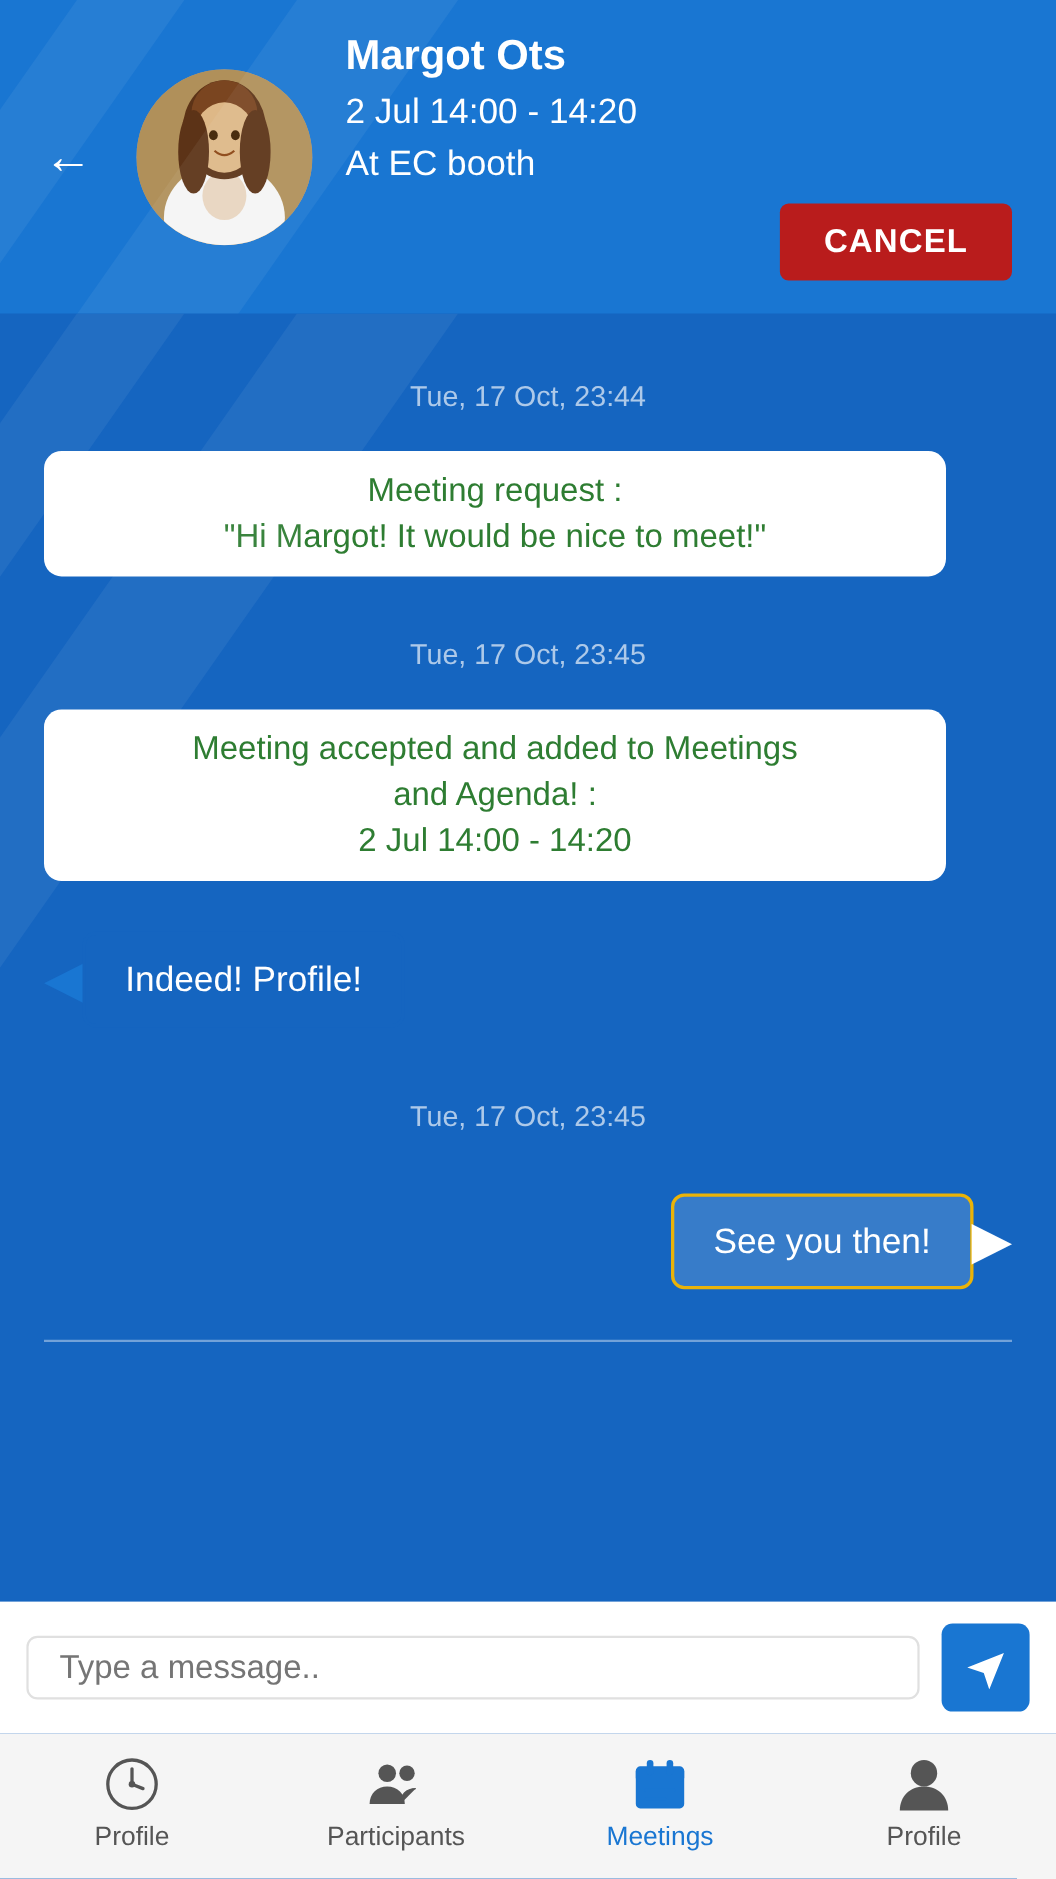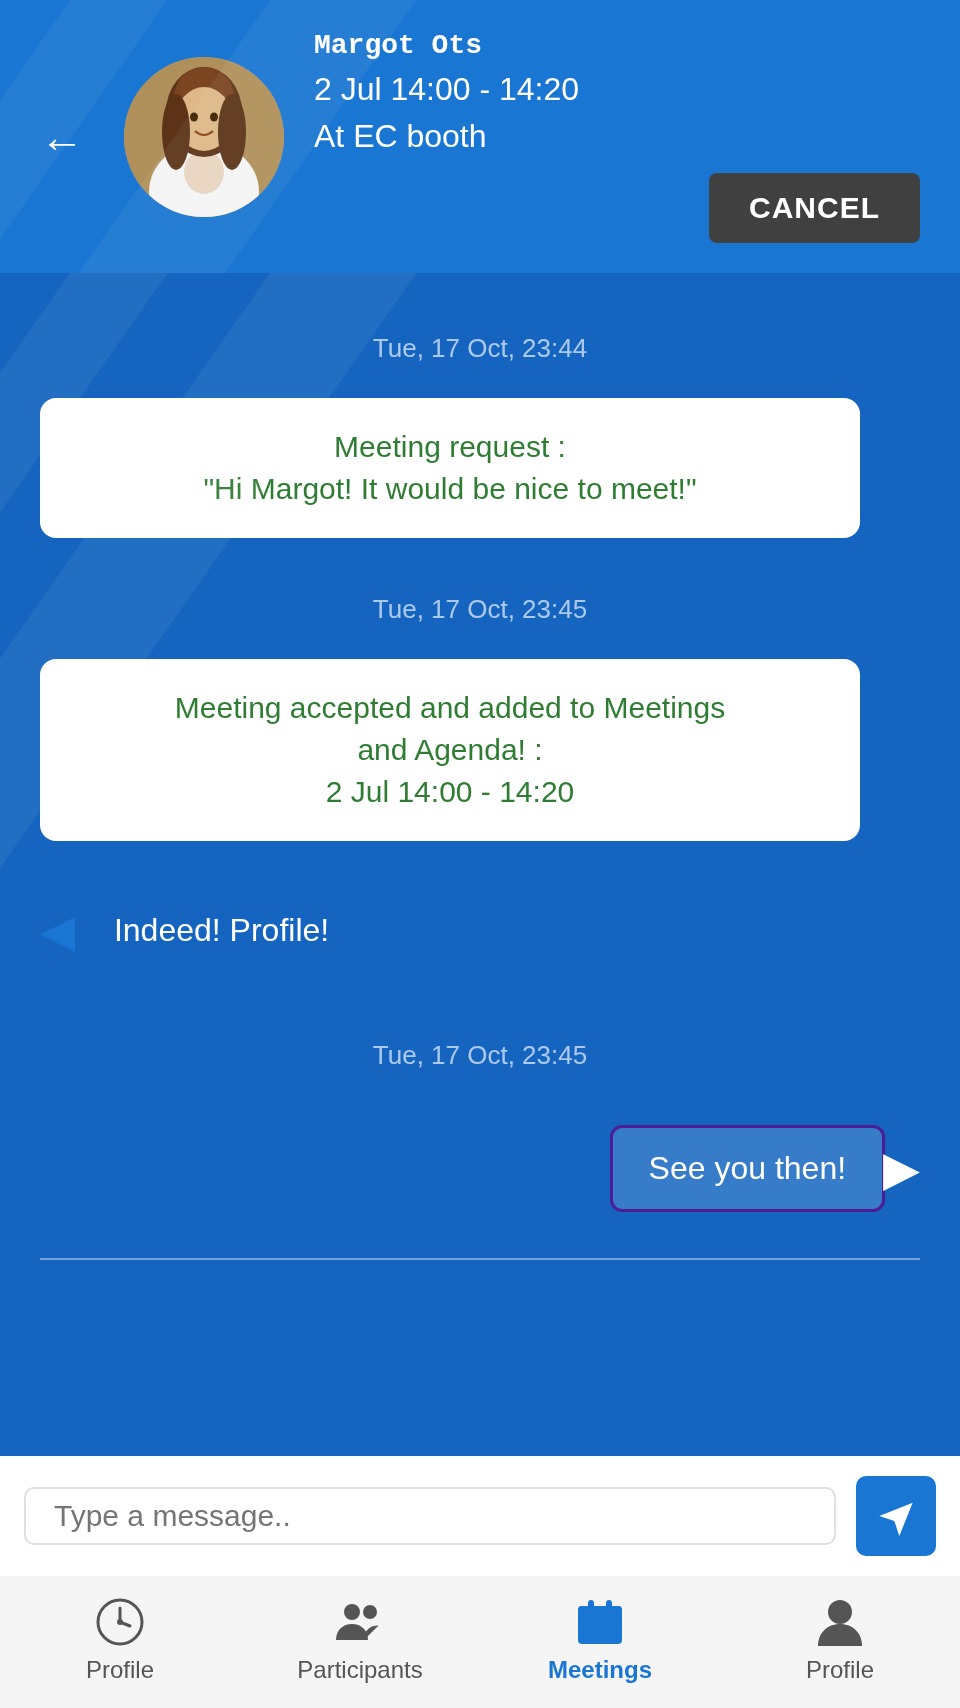--- a/index.html
+++ b/index.html
@@ -61,39 +61,38 @@
 
     .header-info {
       flex: 1;
       display: flex;
       flex-direction: column;
       gap: 10px;
     }
 
     .header-name {
       color: white;
-      font-size: 28px;
+      font-size: 38px;
       font-weight: 700;
-      font-family: Liberation Mono, monospace;
     }
 
     .header-time {
       color: white;
       font-size: 32px;
       font-weight: 400;
     }
 
     .header-location {
       color: white;
       font-size: 32px;
       font-weight: 400;
     }
 
     .cancel-btn {
-      background: #404040;
+      background: #b91c1c;
       color: white;
       border: none;
       border-radius: 8px;
       padding: 18px 40px;
       font-size: 30px;
       font-weight: 700;
       cursor: pointer;
       letter-spacing: 1px;
       align-self: flex-end;
       margin-top: 8px;
@@ -115,21 +114,21 @@
       text-align: center;
       color: rgba(255,255,255,0.65);
       font-size: 26px;
       margin: 30px 0 18px 0;
     }
 
     
     .msg-bubble {
       background: white;
       border-radius: 16px;
-      padding: 28px 36px;
+      padding: 15px 36px;
       font-size: 30px;
       line-height: 1.4;
       max-width: 820px;
       margin-bottom: 10px;
     }
 
     .msg-bubble.green-text {
       color: #2E7D32;
       text-align: center;
     }
@@ -159,21 +158,21 @@
 
     
     .quick-reply-right {
       display: flex;
       align-items: center;
       justify-content: flex-end;
       margin: 20px 0;
     }
 
     .quick-reply-bubble-right {
-      border: 3px solid #4c1d95;
+      border: 3px solid #eab308;
       border-radius: 12px;
       background: rgba(255,255,255,0.15);
       color: white;
       font-size: 32px;
       padding: 22px 36px;
     }
 
     .quick-reply-arrow-right {
       color: white;
       font-size: 48px;
@@ -259,21 +258,20 @@
       justify-content: center;
     }
 
     .nav-label {
       font-size: 24px;
       color: #555;
     }
 
     .nav-label.active {
       color: #1976D2;
-      font-weight: bold;
     }
 
     .nav-icon.active svg path,
     .nav-icon.active svg circle,
     .nav-icon.active svg rect {
       fill: #1976D2;
     }
 
     
     .diagonal-overlay {

